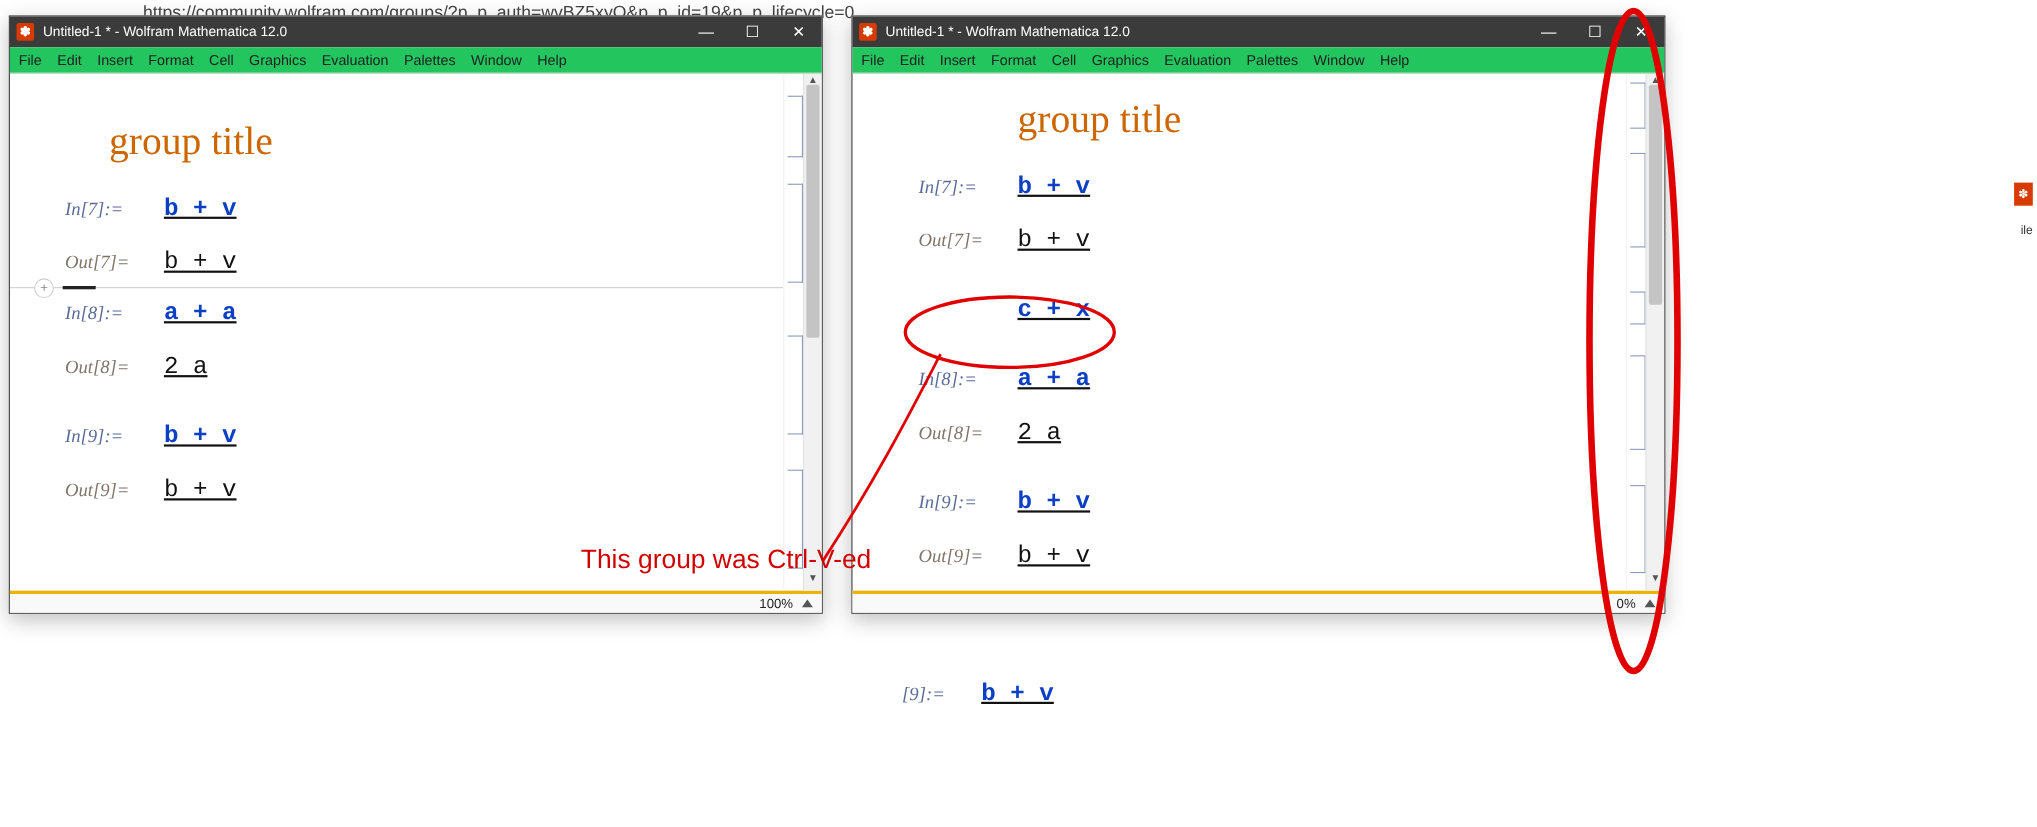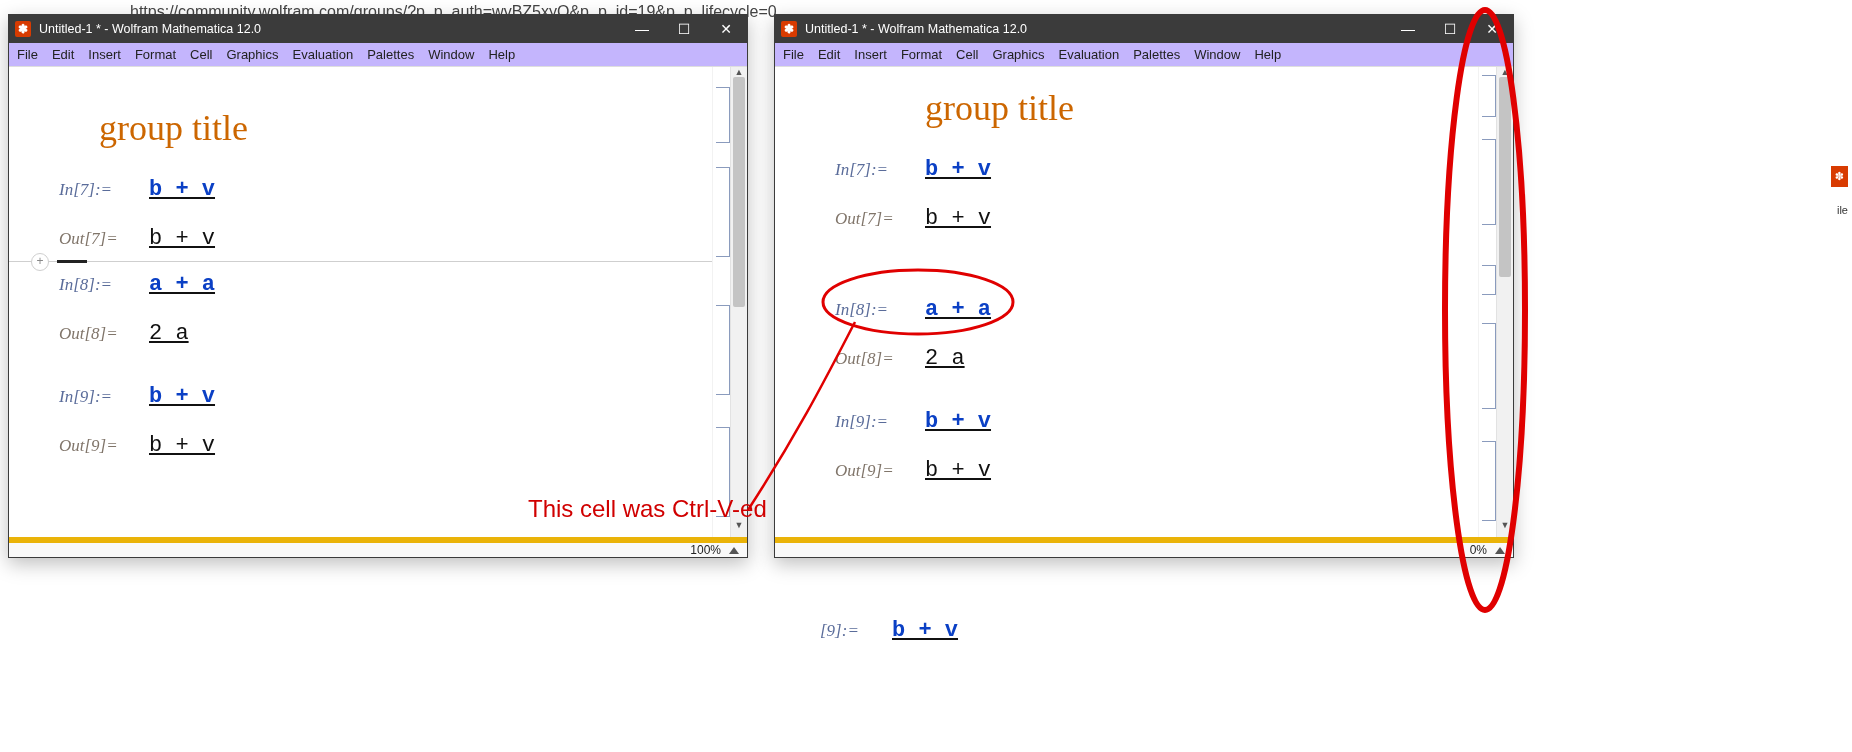--- a/index.html
+++ b/index.html
@@ -51,21 +51,21 @@
   .win-title { flex: 0 0 auto; }
   .titlebar-spacer { flex: 1; }
   .winbtn {
     width: 42px; height: 28px;
     display: flex; align-items: center; justify-content: center;
     color: #fff; font-size: 14px;
   }
 
   .menubar {
     height: 24px;
-    background: #c4b5fd;
+    background: #22c55e;
     border-bottom: 1px solid #dedede;
     display: flex;
     align-items: center;
     padding: 0 8px;
     gap: 14px;
     font-size: 13px;
     color: #222;
   }
   .menu-item { cursor: default; }
 
@@ -161,21 +161,21 @@
   }
   .insert-divider .caret {
     position: absolute;
     left: 48px; top: -2px;
     width: 30px; height: 3px;
     background: #222;
   }
 
   .statusbar {
     height: 20px;
-    border-top: 6px solid #eab308;
+    border-top: 3px solid #eab308;
     background: #f9f9f9;
     display: flex;
     align-items: center;
     justify-content: flex-end;
     padding: 0 8px;
     font-size: 12px;
     color: #222;
     gap: 8px;
   }
   .zoom-tri {
@@ -325,20 +325,24 @@
         <div class="io-expr"><span class="sym-b">b + v</span></div>
       </div>
       <div class="pair-gap"></div>
       <div class="io-row" style="margin-left:30px">
         <div class="io-label out">Out[7]=</div>
         <div class="io-expr output">b + v</div>
       </div>
 
       <div class="group-gap"></div>
 
+      <div class="io-row" style="margin-left:30px">
+        <div class="io-label"></div>
+        <div class="io-expr"><span class="sym-b">c + x</span></div>
+      </div>
 
       <div class="group-gap"></div>
 
       <div class="io-row" style="margin-left:30px">
         <div class="io-label">In[8]:=</div>
         <div class="io-expr"><span class="sym-b">a + a</span></div>
       </div>
       <div class="pair-gap"></div>
       <div class="io-row" style="margin-left:30px">
         <div class="io-label out">Out[8]=</div>
@@ -384,16 +388,16 @@
 </div>
 
 <svg class="anno-svg" width="1852" height="752">
 
   <ellipse cx="918" cy="302" rx="95" ry="32" fill="none" stroke="#e00000" stroke-width="3"></ellipse>
 
   <path d="M 748 510 C 800 430, 830 370, 855 322" fill="none" stroke="#e00000" stroke-width="2.5"></path>
 
   <ellipse cx="1485" cy="310" rx="40" ry="300" fill="none" stroke="#e00000" stroke-width="6"></ellipse>
 </svg>
-<div class="anno-label" style="left:528px; top:495px">This cell was Ctrl-V-ed</div>
+<div class="anno-label" style="left:528px; top:495px">This group was Ctrl-V-ed</div>
 
 <div class="frag" style="right:4px; top:166px; background:#d83b01; color:#fff; padding:4px 4px;">✽</div>
 <div class="frag" style="right:4px; top:204px">ile</div>
 
 </body></html>

